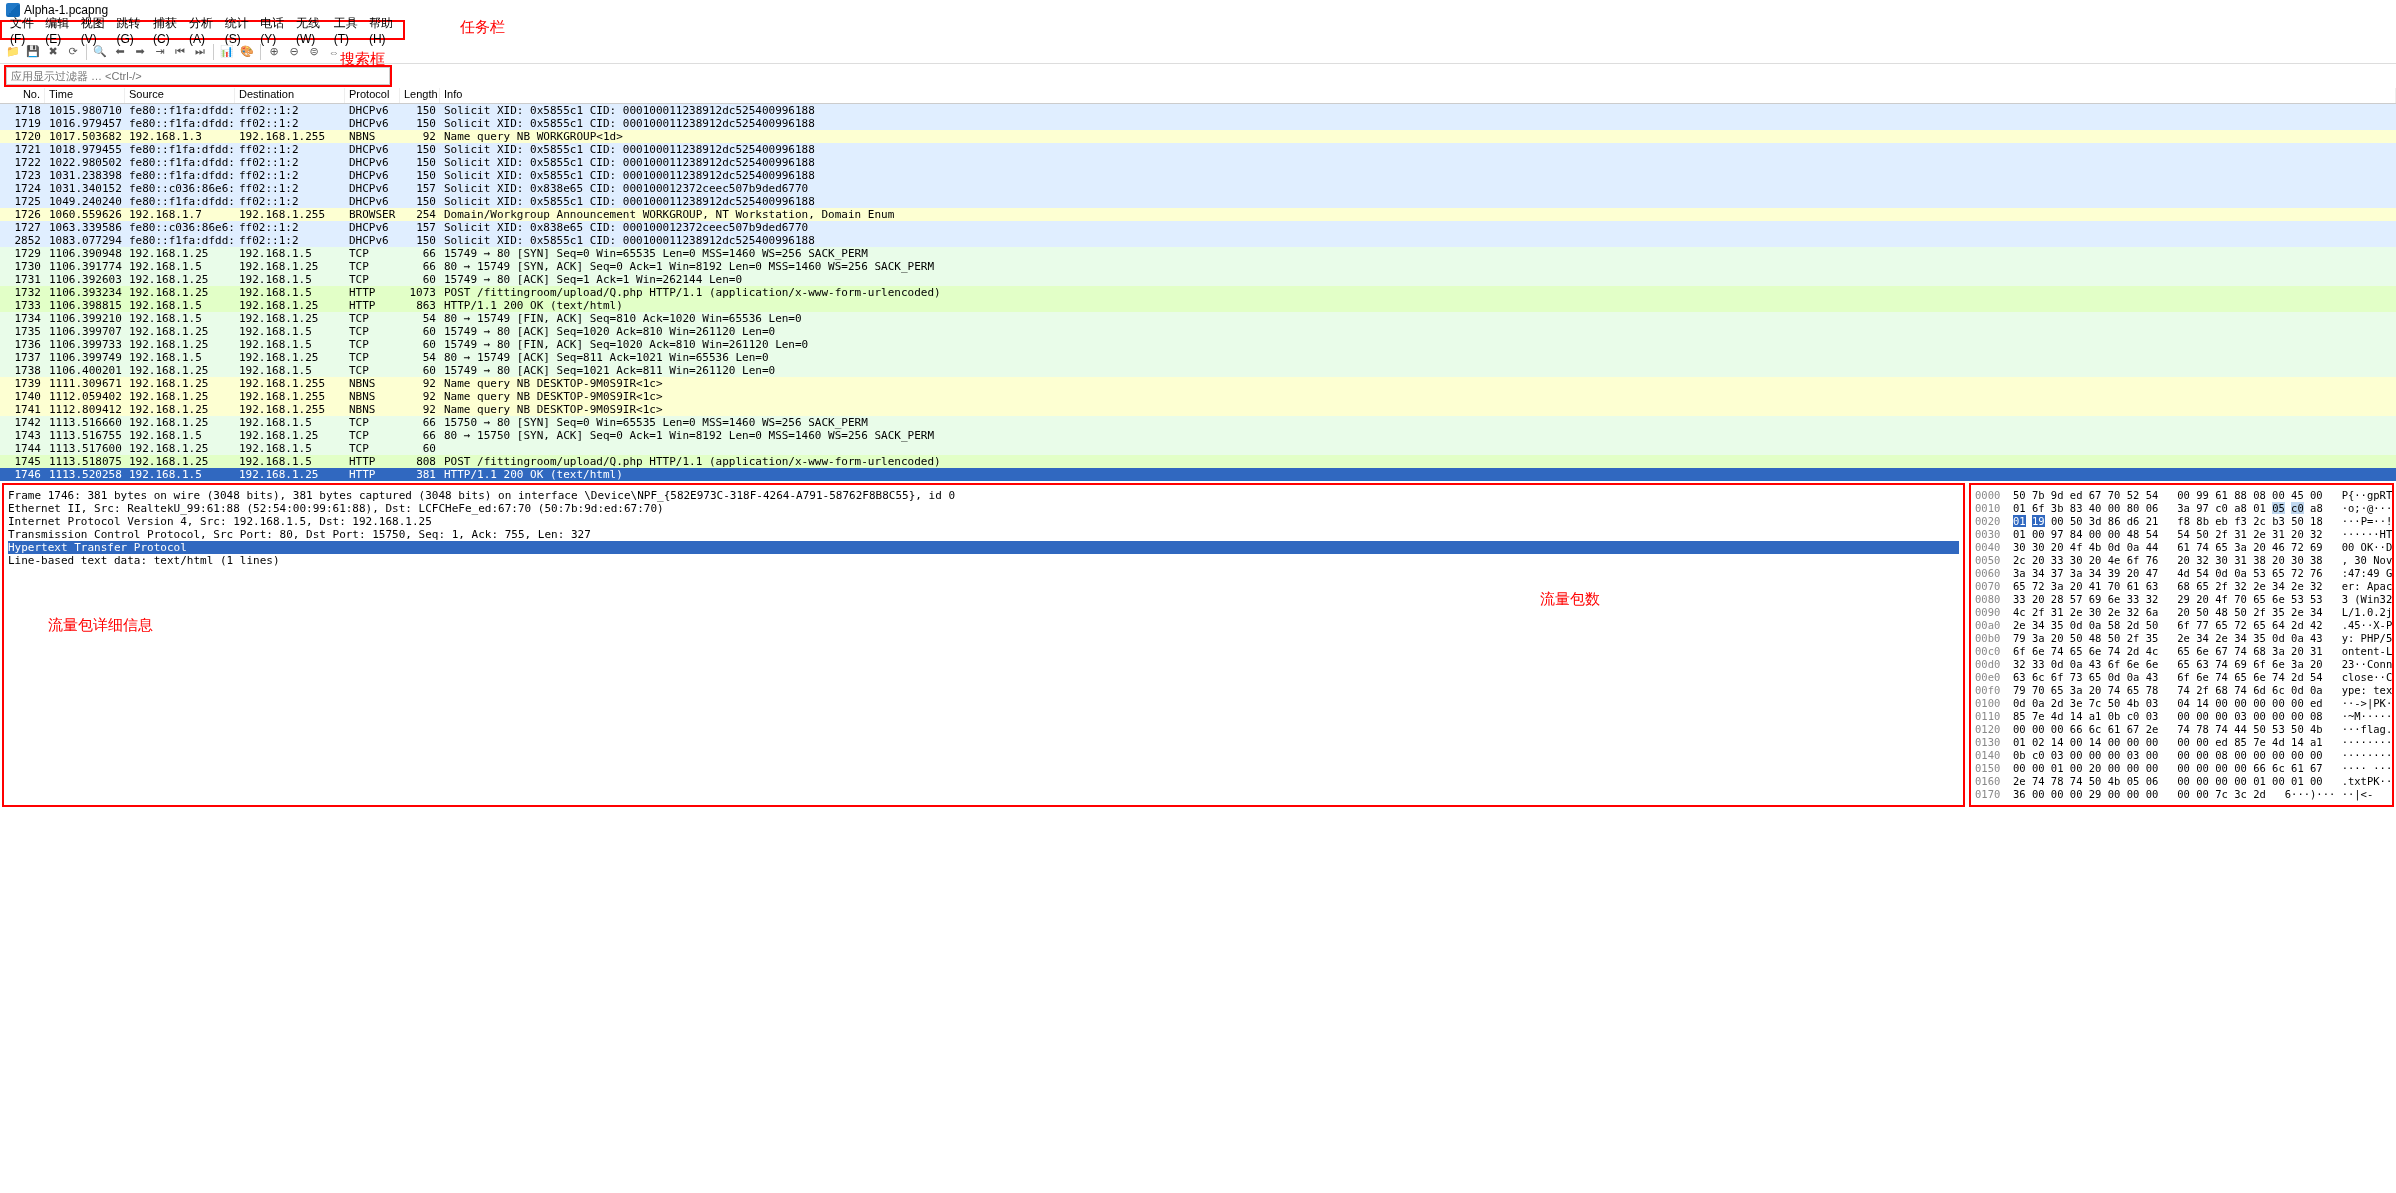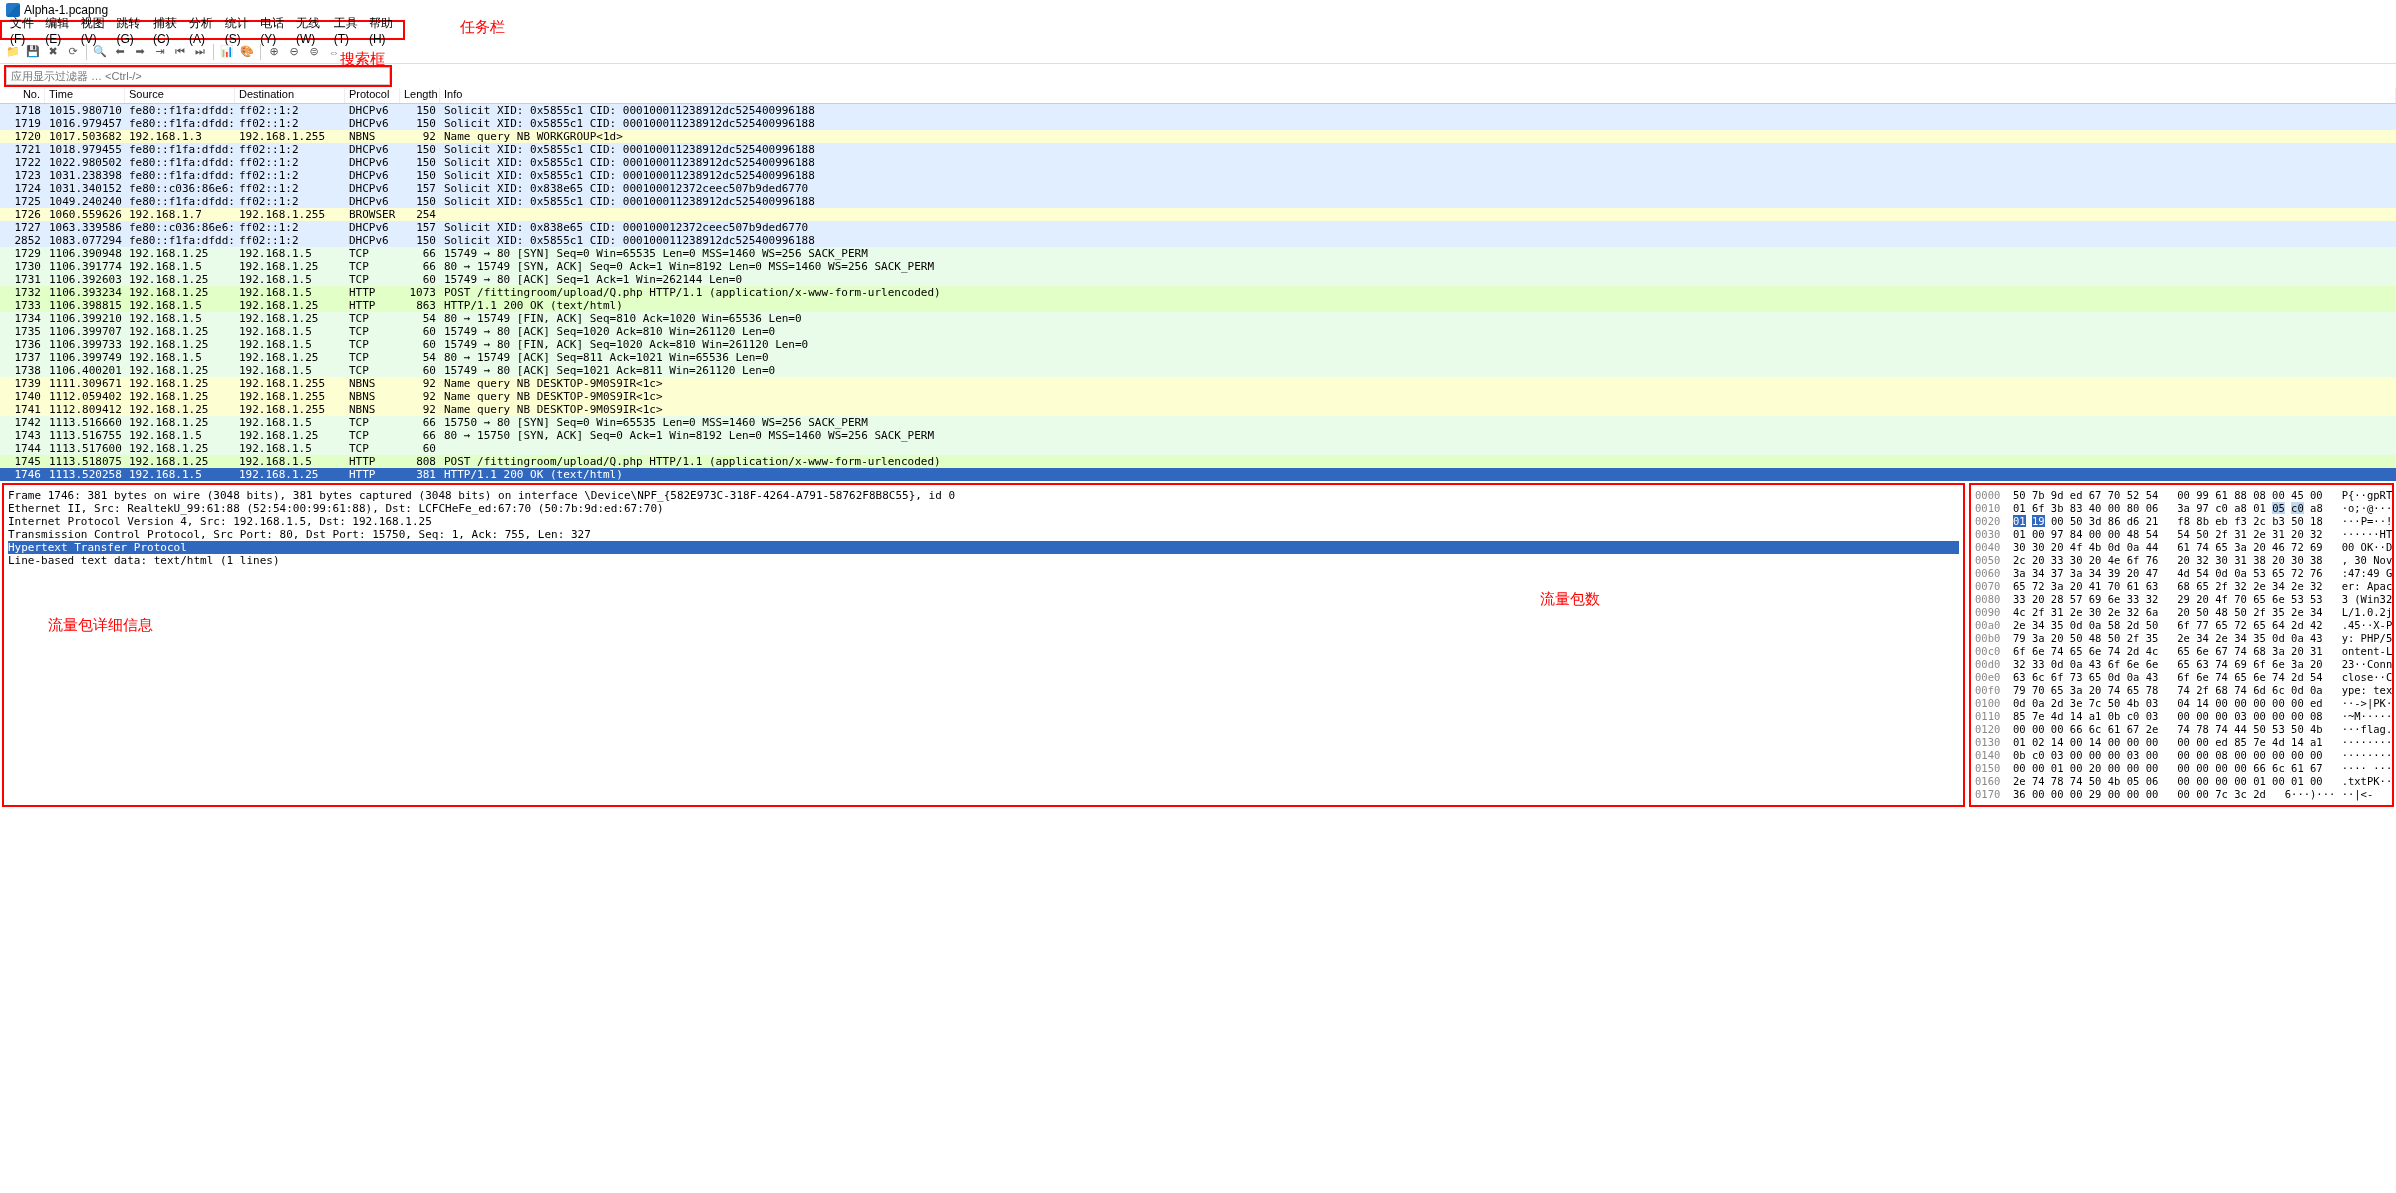--- a/index.html
+++ b/index.html
@@ -186,20 +186,21 @@
         <div class="col-len">150</div>
         <div class="col-info">Solicit XID: 0x5855c1 CID: 000100011238912dc525400996188</div>
       </div>
       <div class="pkt browser">
         <div class="col-no">1726</div>
         <div class="col-time">1060.559626</div>
         <div class="col-src">192.168.1.7</div>
         <div class="col-dst">192.168.1.255</div>
         <div class="col-proto">BROWSER</div>
         <div class="col-len">254</div>
+        <div class="col-info">Domain/Workgroup Announcement WORKGROUP, NT Workstation, Domain Enum</div>
       </div>
       <div class="pkt dhcp">
         <div class="col-no">1727</div>
         <div class="col-time">1063.339586</div>
         <div class="col-src">fe80::c036:86e6:b43…</div>
         <div class="col-dst">ff02::1:2</div>
         <div class="col-proto">DHCPv6</div>
         <div class="col-len">157</div>
         <div class="col-info">Solicit XID: 0x838e65 CID: 000100012372ceec507b9ded6770</div>
       </div>

